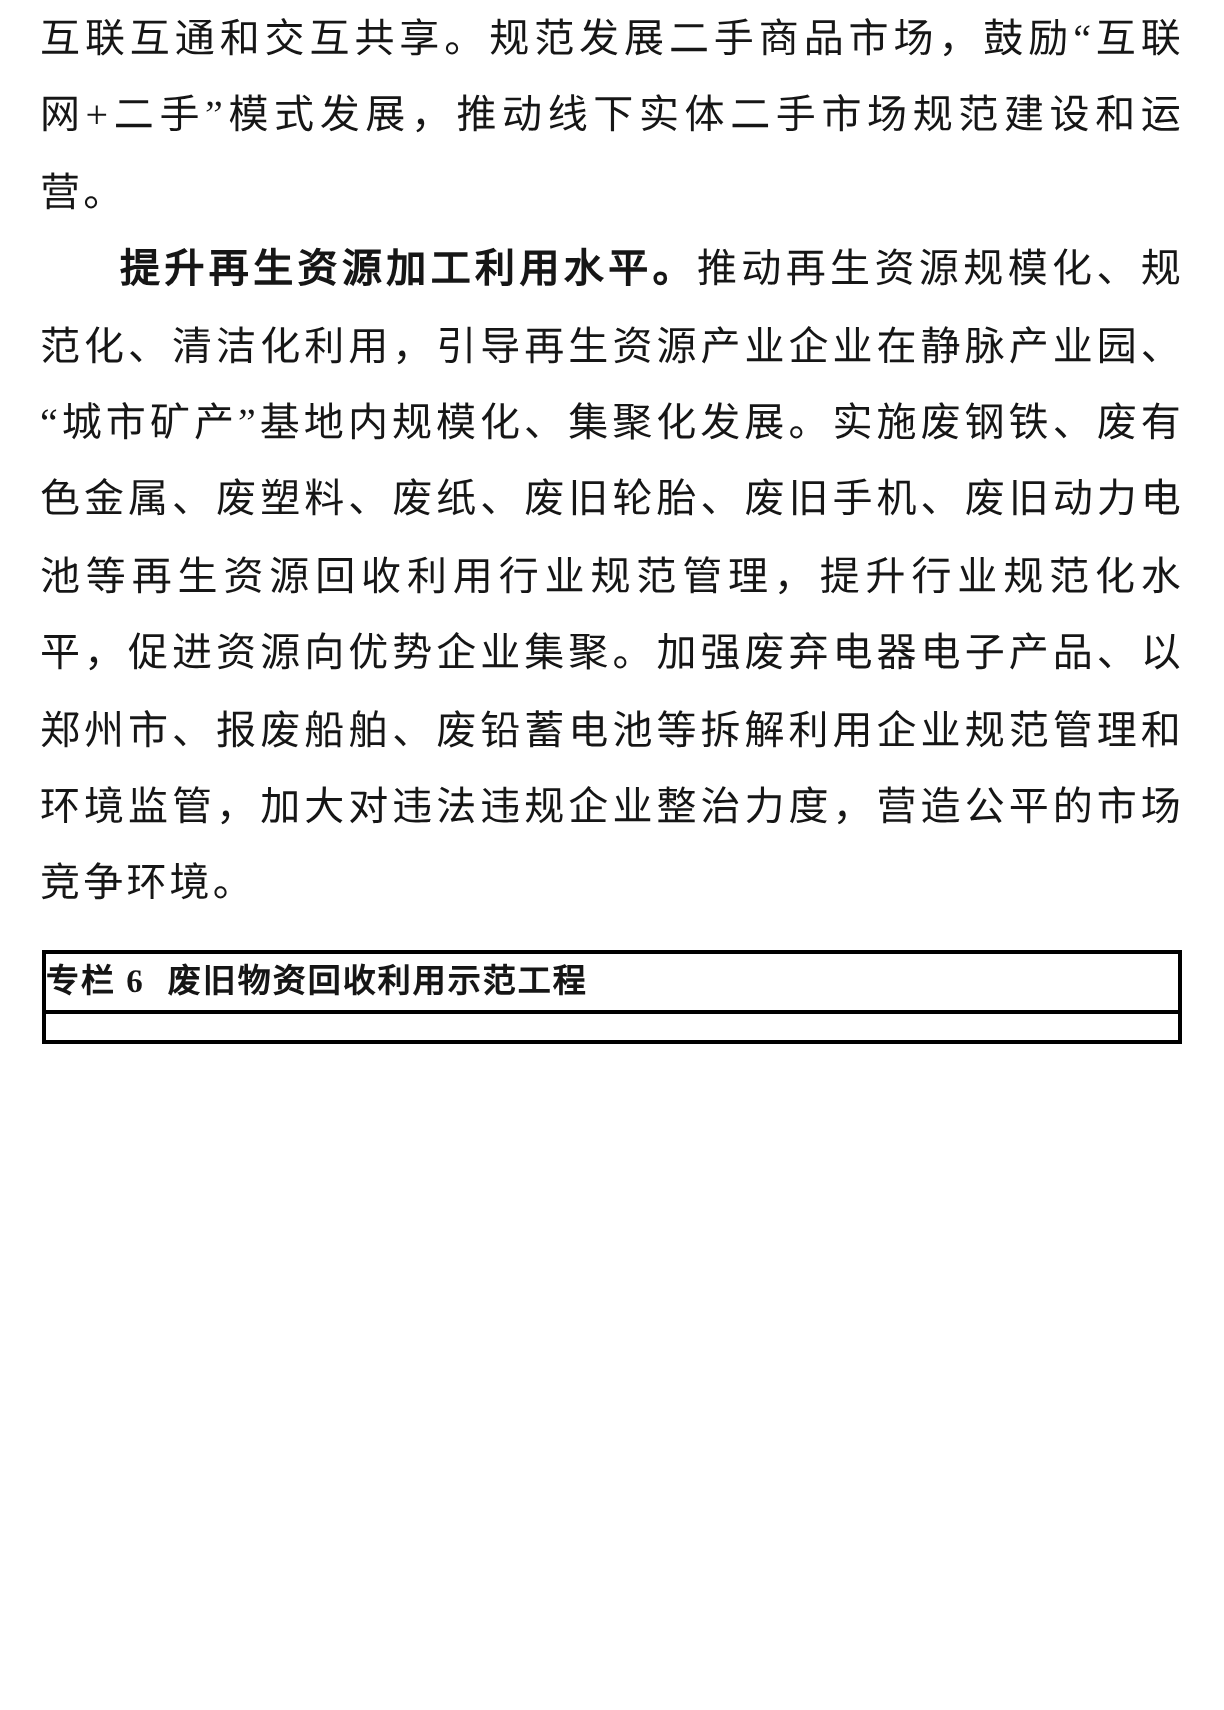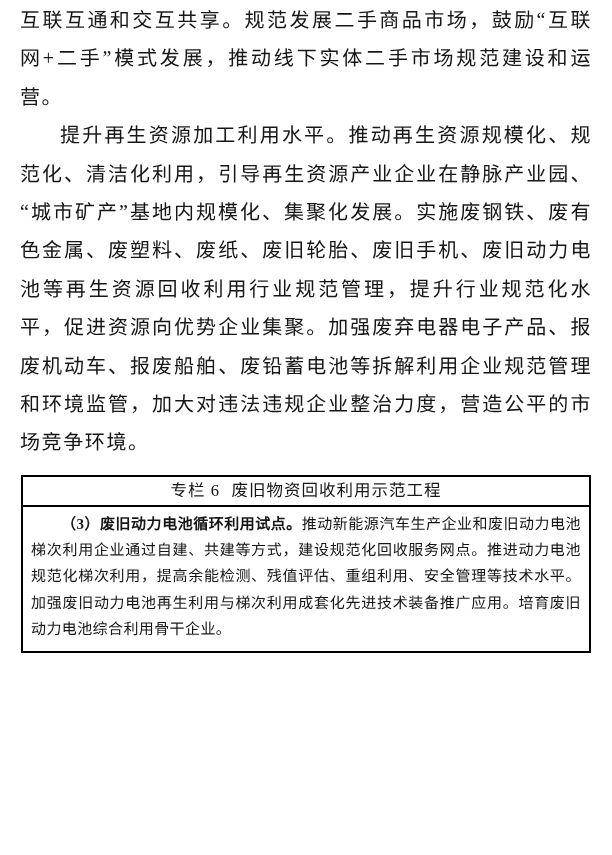--- a/index.html
+++ b/index.html
@@ -23,30 +23,30 @@
   
   .para {
     margin: 0;
     font-size: 20px;
     line-height: 38.4px;
     letter-spacing: 1.6px;
     text-align: justify;
     text-justify: inter-ideograph;
   }
   .para.indent { text-indent: 2em; }
-  .lead { font-weight: normal; }
+  .lead { font-weight: bold; }
   
   .column-box {
     margin: 13px 1px 11px 1px;
     border: 2px solid #000000;
   }
   .column-box-header {
     border-bottom: 2px solid #000000;
-    text-align: center;
-    font-weight: normal;
+    text-align: left;
+    font-weight: bold;
     font-size: 16.5px;
     line-height: 28px;
     letter-spacing: 1px;
   }
   .column-box-header .box-label { margin-right: 0.7em; }
   .column-box-body {
     padding: 4px 8px 9px 8px;
   }
   .box-para {
     margin: 0;
@@ -59,26 +59,25 @@
   }
   .box-para .box-lead { font-weight: bold; }
 </style>
 </head>
 <body>
 
 <div class="page">
 
   <p class="para"><span>互联互通和交互共享。规范发展二手商品市场，鼓励“互联网+二手”模式发展，推动线下实体二手市场规范建设和运营。</span></p>
 
-  <p class="para indent"><span class="lead">提升再生资源加工利用水平。</span><span>推动再生资源规模化、规范化、清洁化利用，引导再生资源产业企业在静脉产业园、“城市矿产”基地内规模化、集聚化发展。实施废钢铁、废有色金属、废塑料、废纸、废旧轮胎、废旧手机、废旧动力电池等再生资源回收利用行业规范管理，提升行业规范化水平，促进资源向优势企业集聚。加强废弃电器电子产品、报废机动车、报废船舶、废铅蓄电池等拆解利用企业规范管理和环境监管，加大对违法违规企业整治力度，营造公平的市场竞争环境。</span></p>
+  <p class="para indent"><span class="lead">提升再生资源加工利用水平。</span><span>推动再生资源规模化、规范化、清洁化利用，引导再生资源产业企业在静脉产业园、“城市矿产”基地内规模化、集聚化发展。实施废钢铁、废有色金属、废塑料、废纸、废旧轮胎、废旧手机、废旧动力电池等再生资源回收利用行业规范管理，提升行业规范化水平，促进资源向优势企业集聚。加强废弃电器电子产品、以郑州市、报废船舶、废铅蓄电池等拆解利用企业规范管理和环境监管，加大对违法违规企业整治力度，营造公平的市场竞争环境。</span></p>
 
   <div class="column-box">
     <div class="column-box-header">
       <span class="box-label">专栏 6</span><span>废旧物资回收利用示范工程</span>
     </div>
     <div class="column-box-body">
-      <p class="box-para"><span class="box-lead">（3）废旧动力电池循环利用试点。</span><span>推动新能源汽车生产企业和废旧动力电池梯次利用企业通过自建、共建等方式，建设规范化回收服务网点。推进动力电池规范化梯次利用，提高余能检测、残值评估、重组利用、安全管理等技术水平。加强废旧动力电池再生利用与梯次利用成套化先进技术装备推广应用。培育废旧动力电池综合利用骨干企业。</span></p>
     </div>
   </div>
 
   <p class="para indent"></p>
 
 </div>
 
 </body></html>

